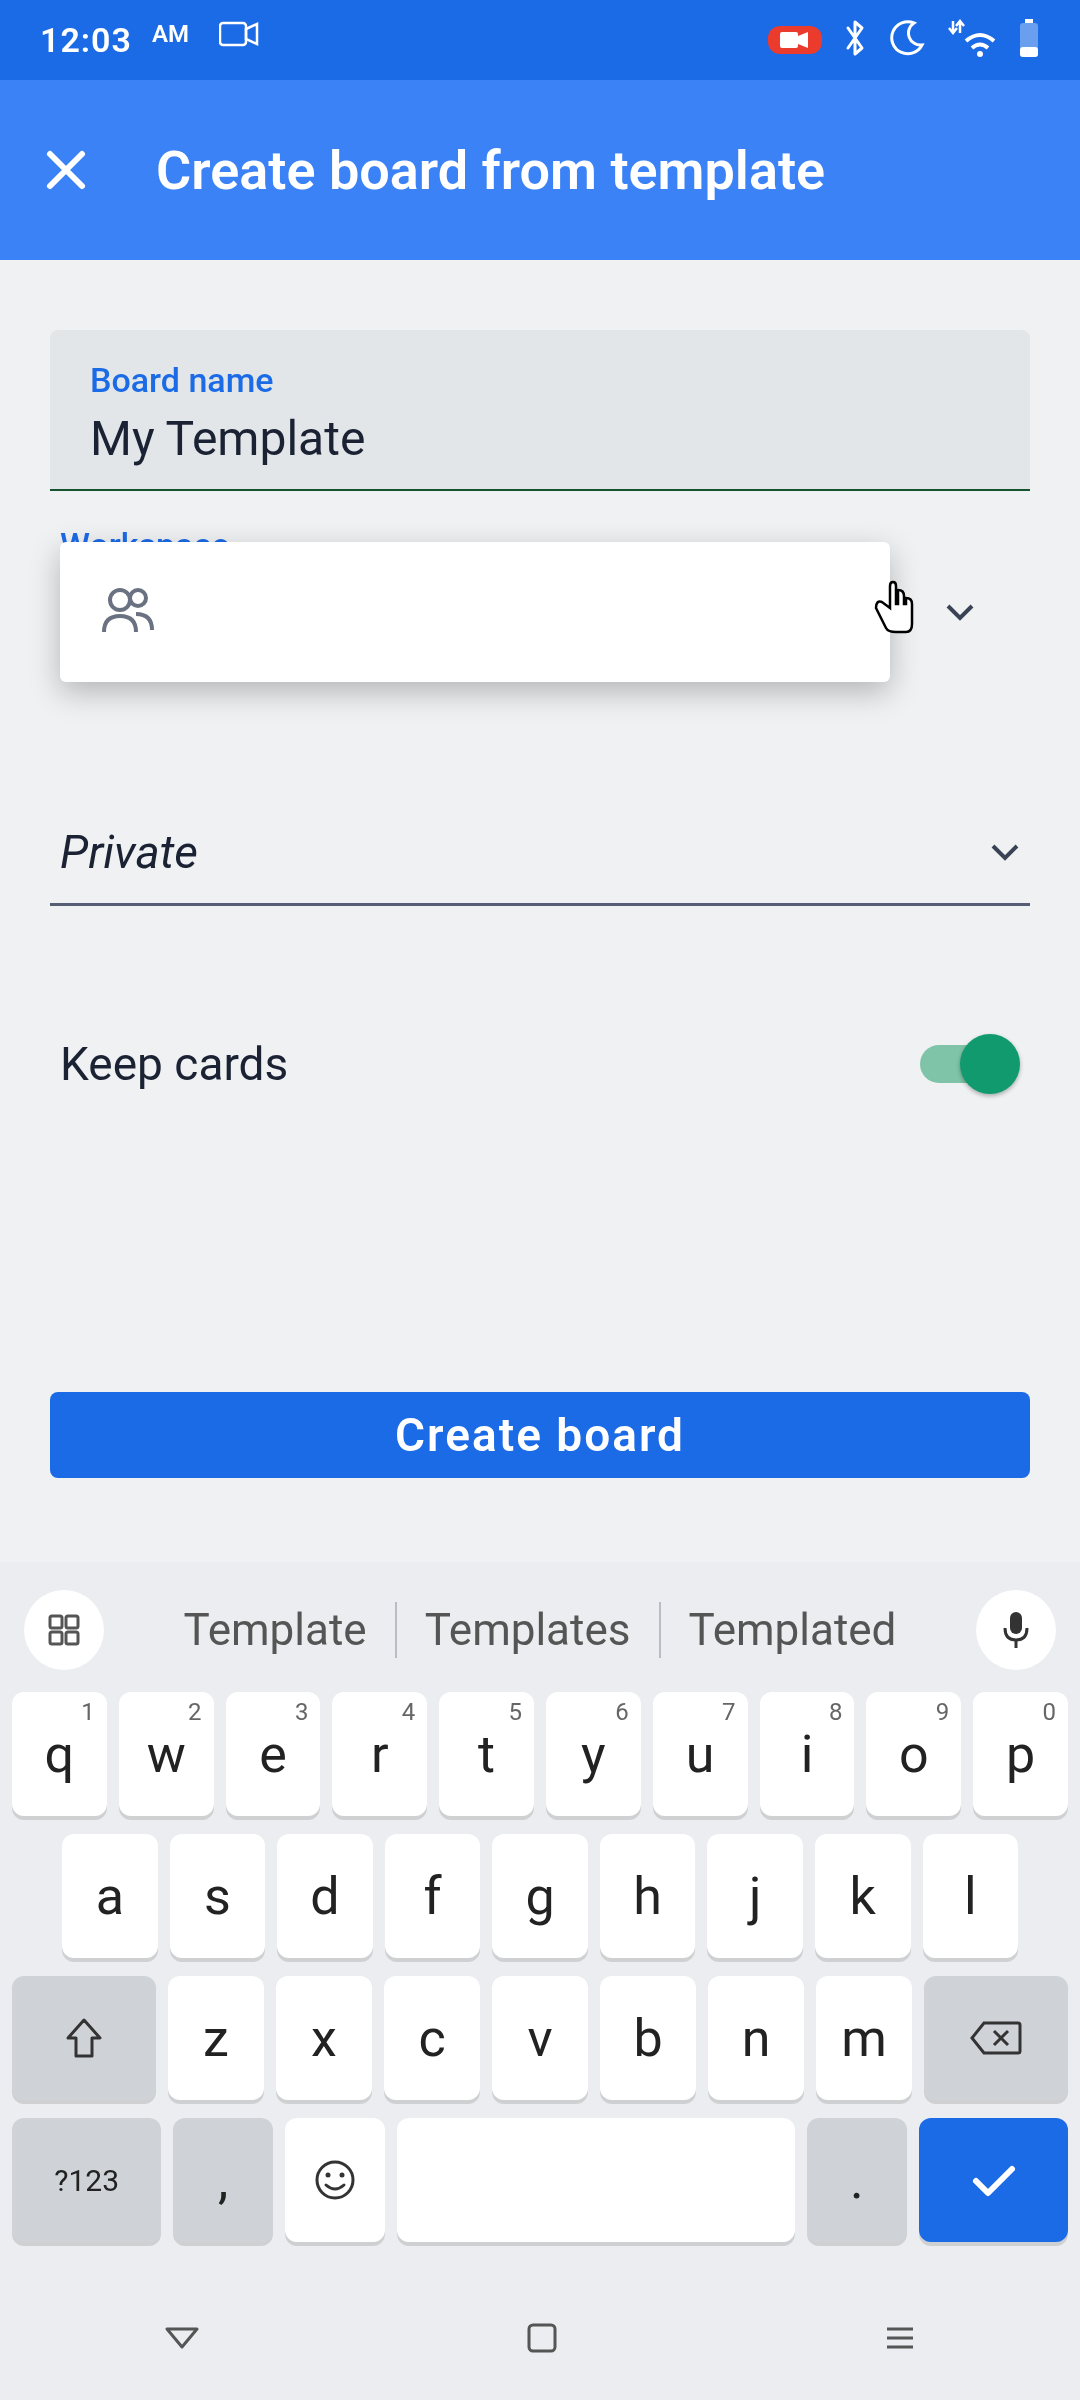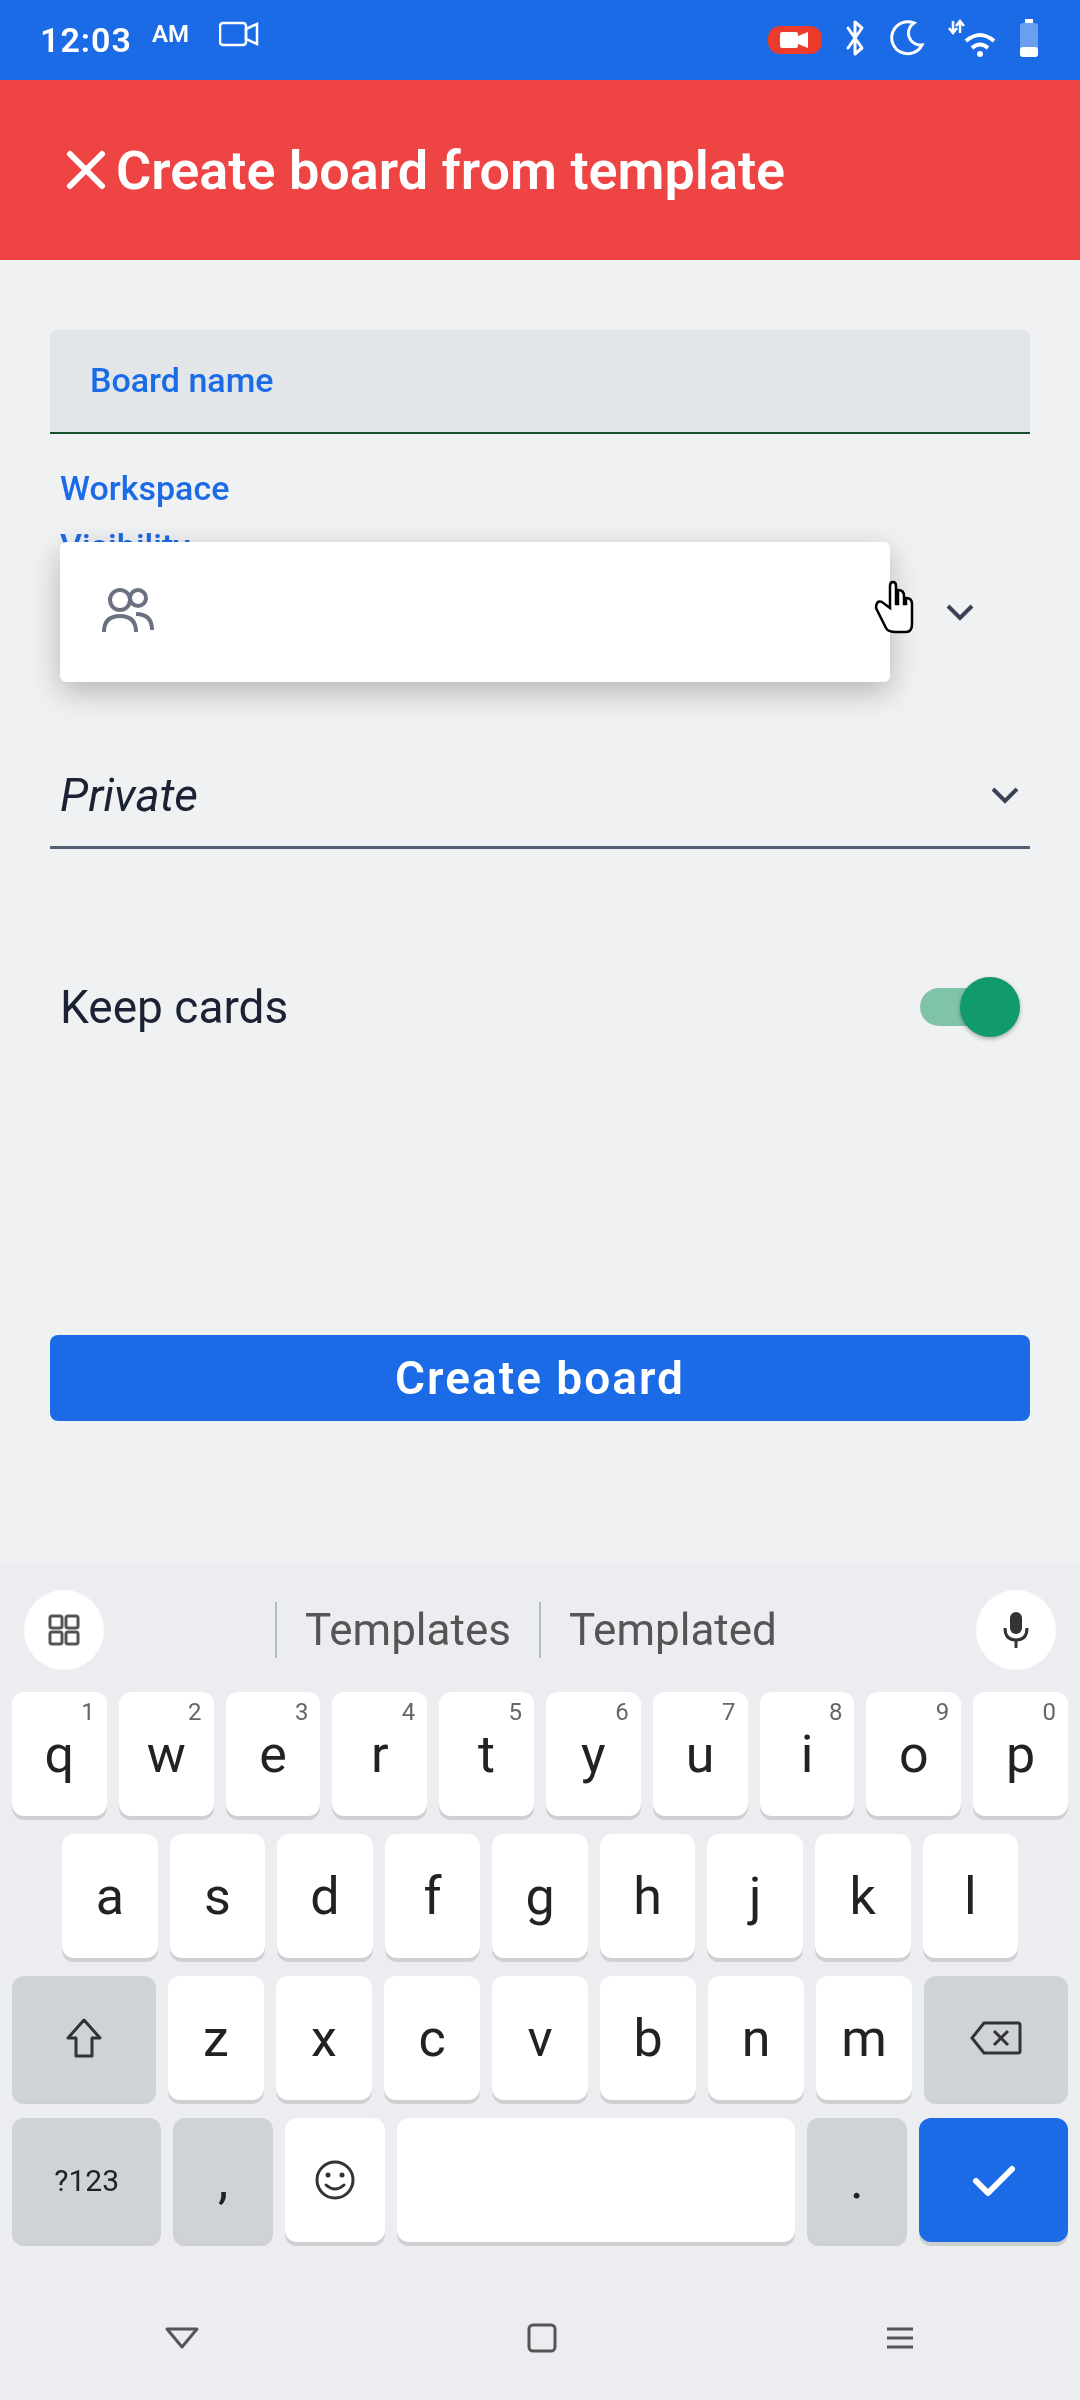--- a/index.html
+++ b/index.html
@@ -8,21 +8,21 @@
     
     .status-bar { height: 80px; background: #1b6ae6; display: flex; align-items: center; justify-content: space-between; padding: 0 40px; color: #fff; }
     .status-left { display: flex; align-items: flex-start; gap: 30px; }
     .status-time { font-size: 34px; font-weight: 600; letter-spacing: 1px; }
     .status-ampm { font-size: 24px; font-weight: 600; margin-left: -10px; }
     .cam-icon-box { display:inline-flex; }
     .status-right { display: flex; align-items: center; gap: 20px; }
     .rec-badge { background: #ea3b2d; border-radius: 12px; padding: 3px 12px; display: flex; align-items: center; }
 
     
-    .app-bar { height: 180px; background: #ef4444; display: flex; align-items: center; padding: 0 56px; }
+    .app-bar { height: 180px; background: #3b82f6; display: flex; align-items: center; padding: 0 36px; gap: 60px; }
     .close-btn { width: 60px; height: 60px; display: flex; align-items: center; justify-content: center; }
     .app-title { color: #fff; font-size: 54px; font-weight: 600; }
 
     
     .form-area { padding: 70px 50px 0 50px; position: relative; }
     .board-name-field {
       background: #e3e6e9; border-bottom: 2px solid #14532d; border-radius: 8px 8px 0 0;
       padding: 30px 40px 22px 40px;
     }
     .field-label-small { color: #1b6ae6; font-size: 34px; font-weight: 500; margin-bottom: 10px; }
@@ -140,20 +140,21 @@
     <svg width="48" height="48" viewBox="0 0 48 48">
         <path d="M8 8 L40 40 M40 8 L8 40" stroke="#fff" stroke-width="6" stroke-linecap="round"></path>
       </svg>
   </div>
   <div class="app-title">Create board from template</div>
 </div>
 
 <div class="form-area">
   <div class="board-name-field">
     <div class="field-label-small">Board name</div>
+    <input class="board-name-input" value="My Template" style="">
   </div>
 
   <div class="section-label">Workspace</div>
 
   <div class="workspace-popup">
     <span>
       <svg width="56" height="48" viewBox="0 0 56 48">
           <circle cx="20" cy="14" r="10" fill="none" stroke="#6a7282" stroke-width="4"></circle>
           <path d="M4 46 Q4 30 20 30 Q36 30 36 46" fill="none" stroke="#6a7282" stroke-width="4"></path>
           <circle cx="38" cy="12" r="8" fill="none" stroke="#6a7282" stroke-width="4"></circle>
@@ -199,20 +200,21 @@
   <div class="suggestion-bar">
     <div class="sugg-btn-circle">
       <svg width="36" height="36" viewBox="0 0 36 36">
           <rect x="4" y="4" width="12" height="12" rx="2" fill="none" stroke="#555" stroke-width="3"></rect>
           <rect x="20" y="4" width="12" height="12" rx="2" fill="none" stroke="#555" stroke-width="3"></rect>
           <rect x="4" y="20" width="12" height="12" rx="2" fill="none" stroke="#555" stroke-width="3"></rect>
           <rect x="20" y="20" width="12" height="12" rx="2" fill="none" stroke="#555" stroke-width="3"></rect>
         </svg>
     </div>
     <div class="suggestions">
+      <span class="sugg-item">Template</span>
       <span class="sugg-divider"></span>
       <span class="sugg-item">Templates</span>
       <span class="sugg-divider"></span>
       <span class="sugg-item">Templated</span>
     </div>
     <div class="sugg-btn-circle">
       <svg width="30" height="40" viewBox="0 0 30 40">
           <rect x="9" y="2" width="12" height="22" rx="6" fill="#333"></rect>
           <path d="M4 18 Q4 30 15 30 Q26 30 26 18" fill="none" stroke="#333" stroke-width="3"></path>
           <line x1="15" y1="30" x2="15" y2="38" stroke="#333" stroke-width="3"></line>

